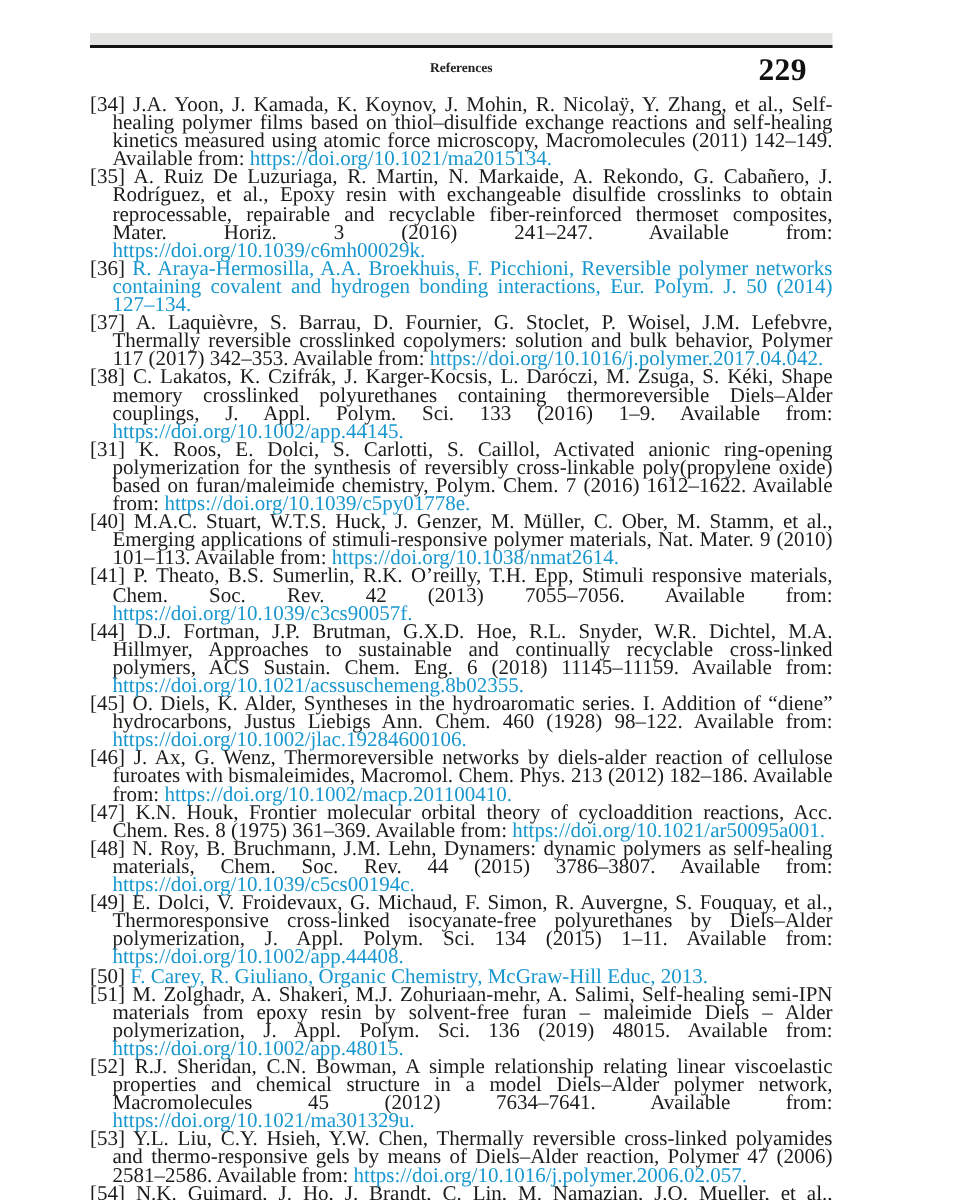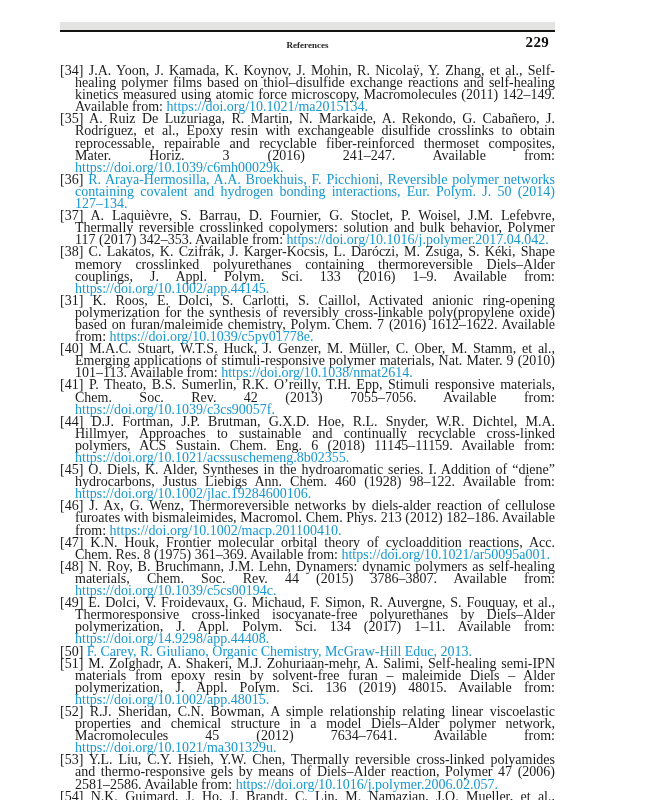--- a/index.html
+++ b/index.html
@@ -11,21 +11,21 @@
   .header-band {
     margin-top:22px; height:8px; background:#e3e3e2;
     border-bottom:2px solid #141414;
   }
   .header-row { position:relative; height:26px; margin-top:0;font-weight:bold; }
   .running-title {
     position:absolute; left:0; right:0; top:8px; text-align:center;
     font-size:9px; color:#222;
   }
   .page-number {
-    position:absolute; right:6px; top:2px; font-size:15px; color:#111;
+    position:absolute; right:17px; top:2px; font-size:21px; color:#111;
     letter-spacing:0.3px;
   }
   ol.refs {
     list-style:none; margin:7px 0 0 0; padding:0;
     font-size:14px; line-height:12.1px; text-align:justify;
   }
   ol.refs li.ref { padding-left:15px; text-indent:-15px; }
   .reflink { color:#1797cf; text-decoration:none; overflow-wrap:anywhere; cursor:pointer; }
   .footer {
     position:absolute; top:744px; left:60px; width:495px;
@@ -51,21 +51,21 @@
       <li class="ref"><span>[37]</span> <span>A. Laquièvre, S. Barrau, D. Fournier, G. Stoclet, P. Woisel, J.M. Lefebvre, Thermally reversible crosslinked copolymers: solution and bulk behavior, Polymer 117 (2017) 342–353. Available from:</span> <a class="reflink">https://doi.org/10.1016/j.polymer.2017.04.042.</a></li>
       <li class="ref"><span>[38]</span> <span>C. Lakatos, K. Czifrák, J. Karger-Kocsis, L. Daróczi, M. Zsuga, S. Kéki, Shape memory crosslinked polyurethanes containing thermoreversible Diels–Alder couplings, J. Appl. Polym. Sci. 133 (2016) 1–9. Available from:</span> <a class="reflink">https://doi.org/10.1002/app.44145.</a></li>
       <li class="ref"><span>[31]</span> <span>K. Roos, E. Dolci, S. Carlotti, S. Caillol, Activated anionic ring-opening polymerization for the synthesis of reversibly cross-linkable poly(propylene oxide) based on furan/maleimide chemistry, Polym. Chem. 7 (2016) 1612–1622. Available from:</span> <a class="reflink">https://doi.org/10.1039/c5py01778e.</a></li>
       <li class="ref"><span>[40]</span> <span>M.A.C. Stuart, W.T.S. Huck, J. Genzer, M. Müller, C. Ober, M. Stamm, et al., Emerging applications of stimuli-responsive polymer materials, Nat. Mater. 9 (2010) 101–113. Available from:</span> <a class="reflink">https://doi.org/10.1038/nmat2614.</a></li>
       <li class="ref"><span>[41]</span> <span>P. Theato, B.S. Sumerlin, R.K. O’reilly, T.H. Epp, Stimuli responsive materials, Chem. Soc. Rev. 42 (2013) 7055–7056. Available from:</span> <a class="reflink">https://doi.org/10.1039/c3cs90057f.</a></li>
       <li class="ref"><span>[44]</span> <span>D.J. Fortman, J.P. Brutman, G.X.D. Hoe, R.L. Snyder, W.R. Dichtel, M.A. Hillmyer, Approaches to sustainable and continually recyclable cross-linked polymers, ACS Sustain. Chem. Eng. 6 (2018) 11145–11159. Available from:</span> <a class="reflink">https://doi.org/10.1021/acssuschemeng.8b02355.</a></li>
       <li class="ref"><span>[45]</span> <span>O. Diels, K. Alder, Syntheses in the hydroaromatic series. I. Addition of “diene” hydrocarbons, Justus Liebigs Ann. Chem. 460 (1928) 98–122. Available from:</span> <a class="reflink">https://doi.org/10.1002/jlac.19284600106.</a></li>
       <li class="ref"><span>[46]</span> <span>J. Ax, G. Wenz, Thermoreversible networks by diels-alder reaction of cellulose furoates with bismaleimides, Macromol. Chem. Phys. 213 (2012) 182–186. Available from:</span> <a class="reflink">https://doi.org/10.1002/macp.201100410.</a></li>
       <li class="ref"><span>[47]</span> <span>K.N. Houk, Frontier molecular orbital theory of cycloaddition reactions, Acc. Chem. Res. 8 (1975) 361–369. Available from:</span> <a class="reflink">https://doi.org/10.1021/ar50095a001.</a></li>
       <li class="ref"><span>[48]</span> <span>N. Roy, B. Bruchmann, J.M. Lehn, Dynamers: dynamic polymers as self-healing materials, Chem. Soc. Rev. 44 (2015) 3786–3807. Available from:</span> <a class="reflink">https://doi.org/10.1039/c5cs00194c.</a></li>
-      <li class="ref"><span>[49]</span> <span>E. Dolci, V. Froidevaux, G. Michaud, F. Simon, R. Auvergne, S. Fouquay, et al., Thermoresponsive cross-linked isocyanate-free polyurethanes by Diels–Alder polymerization, J. Appl. Polym. Sci. 134 (2017) 1–11. Available from:</span> <a class="reflink">https://doi.org/14.9298/app.44408.</a></li>
+      <li class="ref"><span>[49]</span> <span>E. Dolci, V. Froidevaux, G. Michaud, F. Simon, R. Auvergne, S. Fouquay, et al., Thermoresponsive cross-linked isocyanate-free polyurethanes by Diels–Alder polymerization, J. Appl. Polym. Sci. 134 (2015) 1–11. Available from:</span> <a class="reflink">https://doi.org/10.1002/app.44408.</a></li>
       <li class="ref"><span>[50]</span> <span></span> <a class="reflink">F. Carey, R. Giuliano, Organic Chemistry, McGraw-Hill Educ, 2013.</a></li>
       <li class="ref"><span>[51]</span> <span>M. Zolghadr, A. Shakeri, M.J. Zohuriaan-mehr, A. Salimi, Self-healing semi-IPN materials from epoxy resin by solvent-free furan – maleimide Diels – Alder polymerization, J. Appl. Polym. Sci. 136 (2019) 48015. Available from:</span> <a class="reflink">https://doi.org/10.1002/app.48015.</a></li>
       <li class="ref"><span>[52]</span> <span>R.J. Sheridan, C.N. Bowman, A simple relationship relating linear viscoelastic properties and chemical structure in a model Diels–Alder polymer network, Macromolecules 45 (2012) 7634–7641. Available from:</span> <a class="reflink">https://doi.org/10.1021/ma301329u.</a></li>
       <li class="ref"><span>[53]</span> <span>Y.L. Liu, C.Y. Hsieh, Y.W. Chen, Thermally reversible cross-linked polyamides and thermo-responsive gels by means of Diels–Alder reaction, Polymer 47 (2006) 2581–2586. Available from:</span> <a class="reflink">https://doi.org/10.1016/j.polymer.2006.02.057.</a></li>
       <li class="ref"><span>[54]</span> <span>N.K. Guimard, J. Ho, J. Brandt, C. Lin, M. Namazian, J.O. Mueller, et al., Harnessing entropy to direct the bonding/debonding of polymer systems based on reversible chemistry, Chem. Sci. 4 (2013) 2752. Available from:</span> <a class="reflink">https://doi.org/10.1039/c3sc50642h.</a></li>
     </ol>
   </div>
 
 </div>
 

